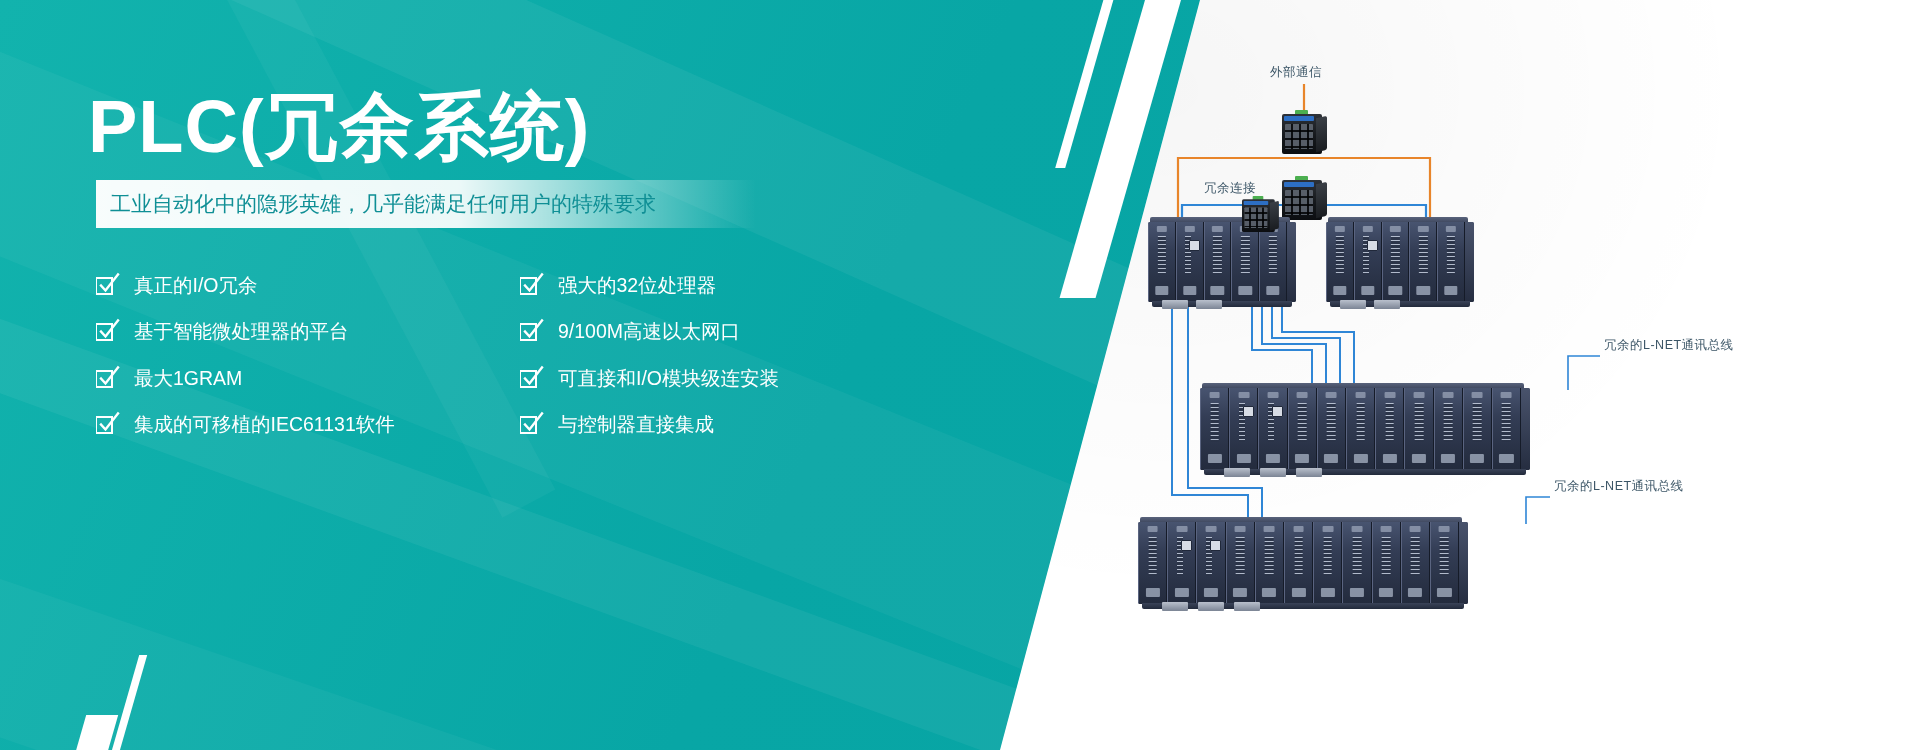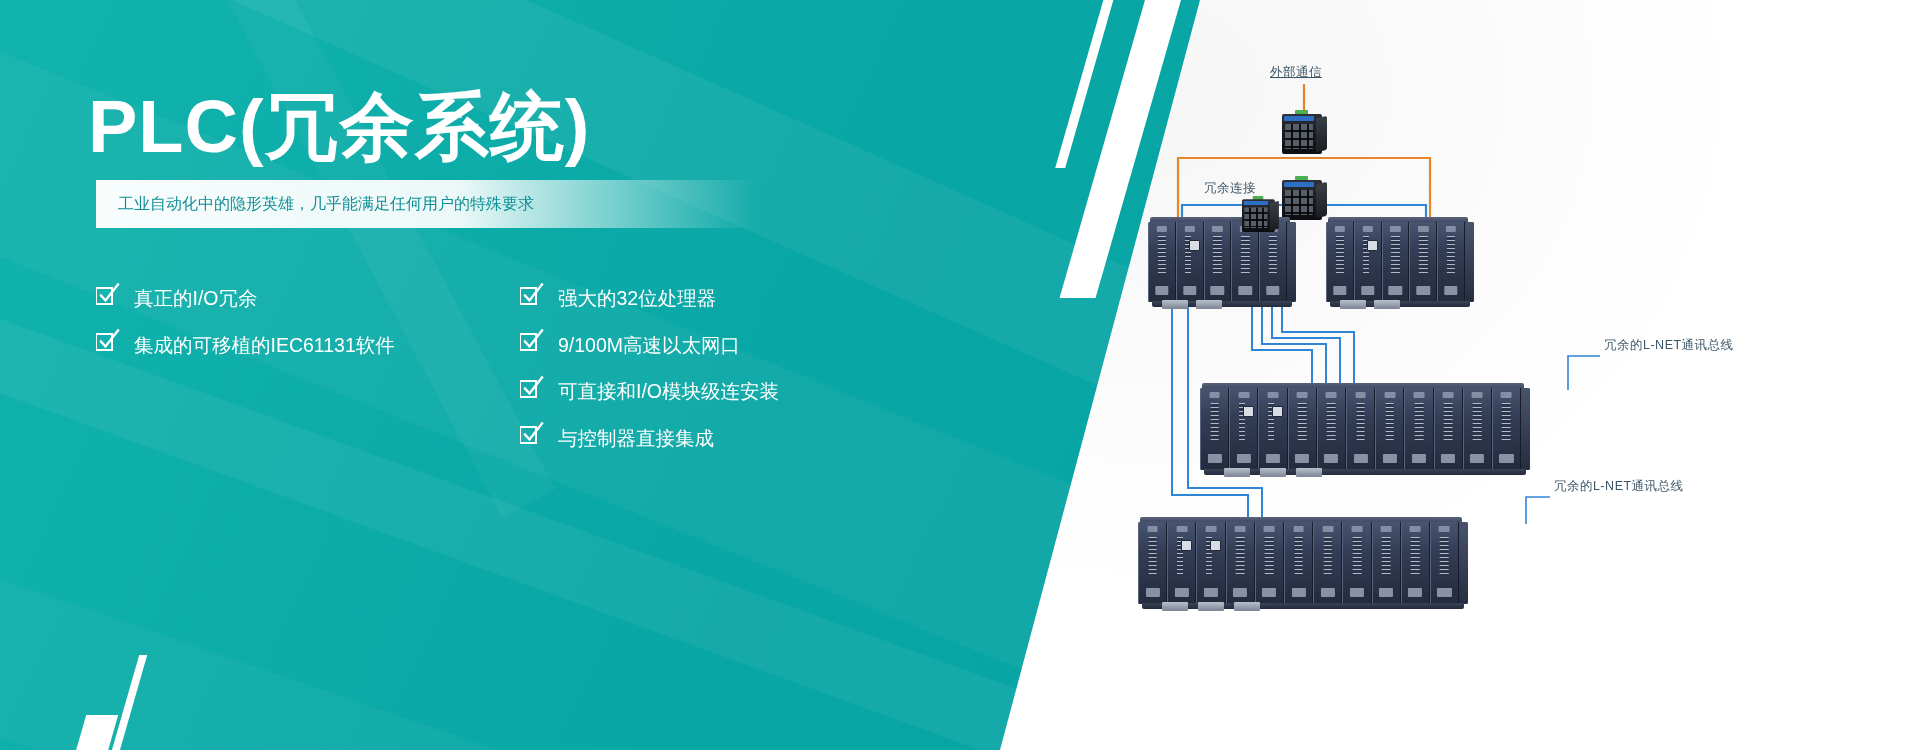--- a/index.html
+++ b/index.html
@@ -55,31 +55,31 @@
   }
 
   
   #subtitle-bar {
     position:absolute; left:96px; top:180px;
     width:660px; height:48px;
     background:linear-gradient(90deg, rgba(255,255,255,.97) 0%, rgba(255,255,255,.92) 55%, rgba(255,255,255,0) 100%);
     display:flex; align-items:center;
   }
   #subtitle-text {
-    padding-left:22px;
-    font-size:16px; color:#0f8f95; font-weight:500; white-space:nowrap;
+    padding-left:14px;
+    font-size:21px; color:#0f8f95; font-weight:500; white-space:nowrap;
   }
 
   
   .feature-col { position:absolute; }
   #col-left  { left:96px;  top:262px; }
   #col-right { left:520px; top:262px; }
 
   .feature-item {
-    display:flex; align-items:flex-end;
+    display:flex; align-items:center;
     height:46.5px; white-space:nowrap;
   }
   .chk { flex:0 0 auto; width:25px; height:27px; position:relative; margin-right:13px; }
   .chk svg { display:block; }
   .feature-label {
     font-size:19.5px; color:#ffffff; font-weight:400; line-height:1;
   }
 
   
   #diagram { position:absolute; left:1130px; top:0; width:790px; height:750px; }
@@ -217,20 +217,38 @@
         </span>
       <span class="feature-label">真正的I/O冗余</span>
     </div>
     <div class="feature-item">
       <span class="chk">
           <svg width="25" height="27" viewBox="0 0 25 27">
             <path d="M2 6 h14 v16 h-16 v-16 h9" fill="none" stroke="#fff" stroke-width="2"></path>
             <path d="M5 13.5 L9.5 18.5 L22 2.5" fill="none" stroke="#fff" stroke-width="2.4" stroke-linecap="square"></path>
           </svg>
         </span>
+      <span class="feature-label">基于智能微处理器的平台</span>
+    </div>
+    <div class="feature-item">
+      <span class="chk">
+          <svg width="25" height="27" viewBox="0 0 25 27">
+            <path d="M2 6 h14 v16 h-16 v-16 h9" fill="none" stroke="#fff" stroke-width="2"></path>
+            <path d="M5 13.5 L9.5 18.5 L22 2.5" fill="none" stroke="#fff" stroke-width="2.4" stroke-linecap="square"></path>
+          </svg>
+        </span>
+      <span class="feature-label">最大1GRAM</span>
+    </div>
+    <div class="feature-item">
+      <span class="chk">
+          <svg width="25" height="27" viewBox="0 0 25 27">
+            <path d="M2 6 h14 v16 h-16 v-16 h9" fill="none" stroke="#fff" stroke-width="2"></path>
+            <path d="M5 13.5 L9.5 18.5 L22 2.5" fill="none" stroke="#fff" stroke-width="2.4" stroke-linecap="square"></path>
+          </svg>
+        </span>
       <span class="feature-label">集成的可移植的IEC61131软件</span>
     </div>
   </div>
 
   <div class="feature-col" id="col-right">
     <div class="feature-item">
       <span class="chk">
           <svg width="25" height="27" viewBox="0 0 25 27">
             <path d="M2 6 h14 v16 h-16 v-16 h9" fill="none" stroke="#fff" stroke-width="2"></path>
             <path d="M5 13.5 L9.5 18.5 L22 2.5" fill="none" stroke="#fff" stroke-width="2.4" stroke-linecap="square"></path>
@@ -289,21 +307,21 @@
       <path d="M152 228 V332 H224 V390" stroke="#2f86d6" stroke-width="2" fill="none"></path>
 
       <path d="M42 300 V495 H118 V524" stroke="#2f86d6" stroke-width="2" fill="none"></path>
       <path d="M58 300 V488 H132 V524" stroke="#2f86d6" stroke-width="2" fill="none"></path>
 
       <path d="M438 390 V356 H470" stroke="#2f86d6" stroke-width="1.6" fill="none"></path>
 
       <path d="M396 524 V497 H420" stroke="#2f86d6" stroke-width="1.6" fill="none"></path>
     </svg>
 
-    <div class="dlabel" style="left:140px; top:64px;text-decoration:underline;">外部通信</div>
+    <div class="dlabel" style="left:140px; top:64px;">外部通信</div>
     <div class="dlabel" style="left:74px;  top:180px;">冗余连接</div>
     <div class="dlabel" style="left:474px; top:337px;">冗余的L-NET通讯总线</div>
     <div class="dlabel" style="left:424px; top:478px;">冗余的L-NET通讯总线</div>
 
     <div class="switch" style="left:152px; top:110px;">
       <div class="ant"></div>
       <div class="body"></div>
       <div class="side"></div>
       <div class="topbar"></div>
       <div class="ports"></div>

